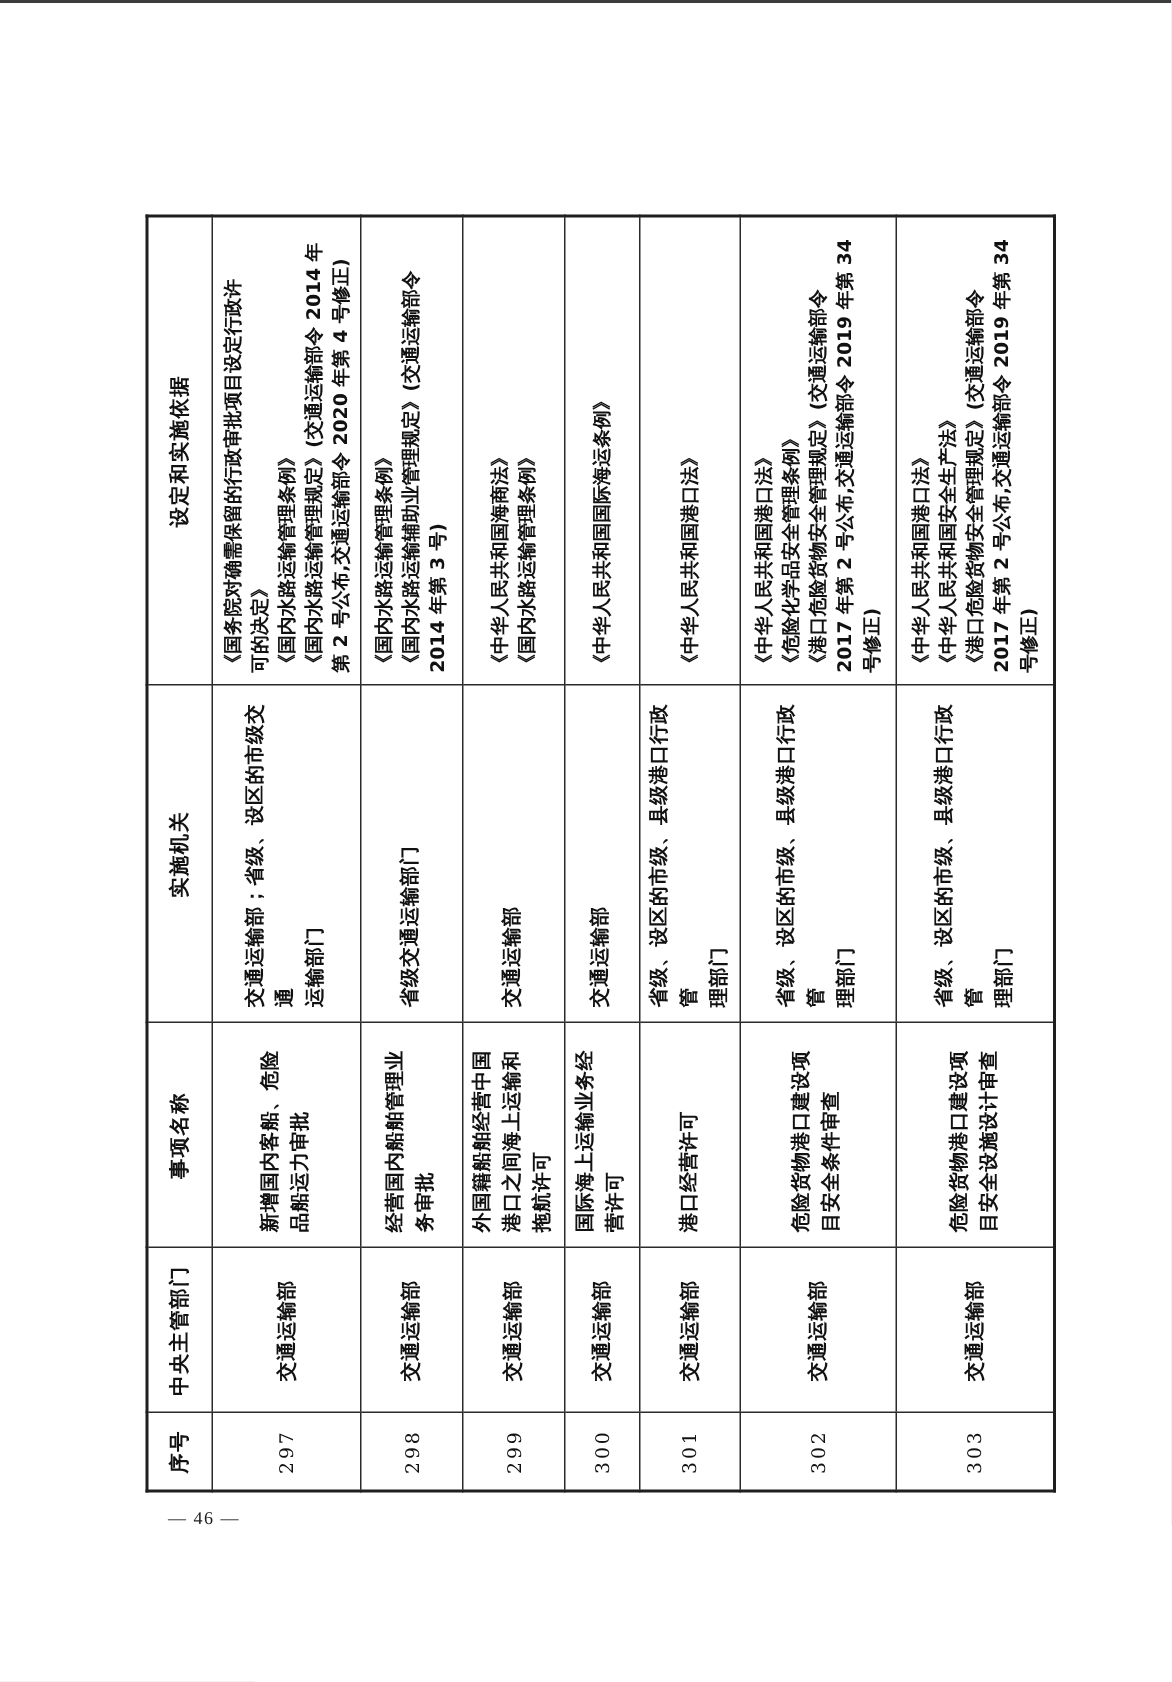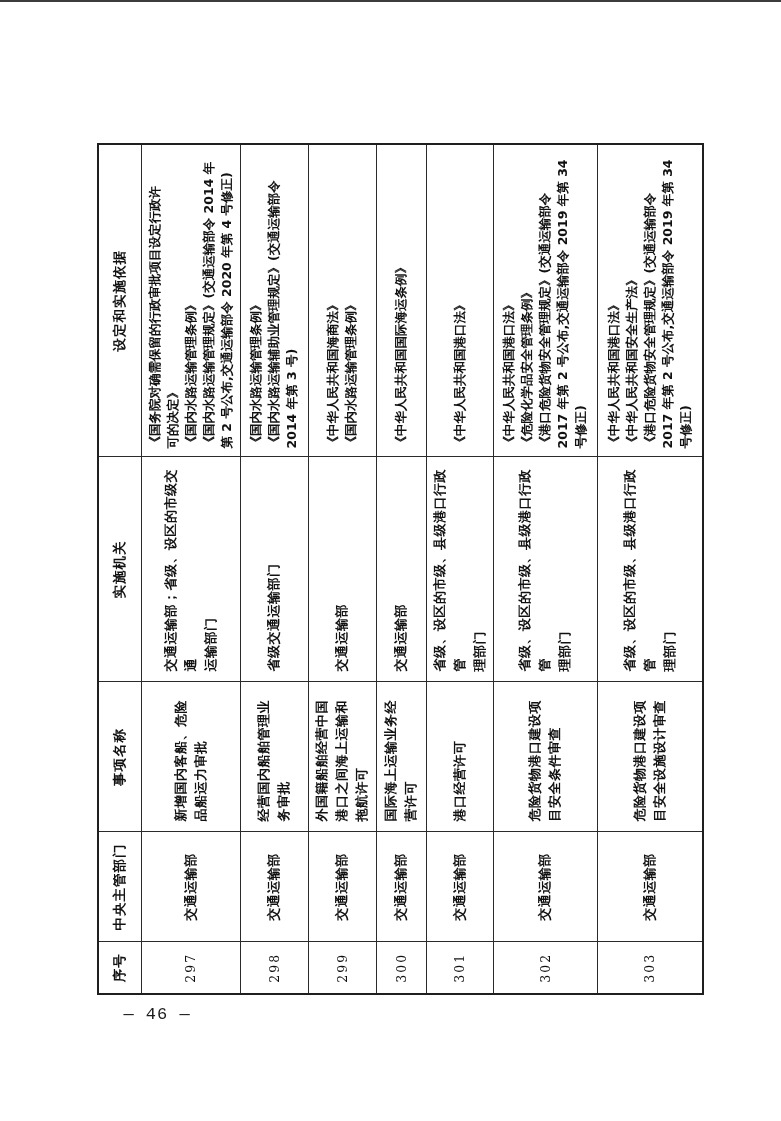--- a/index.html
+++ b/index.html
@@ -69,23 +69,22 @@
     font-size:12.5px; font-weight:600;
     text-align:left;
     padding:3px 4px 3px 8px;
     line-height:18px;
     white-space:pre-line;
   }
   .footer {
     position:absolute;
     left:112px; top:1005px;
     width:90px;
-    text-align:center;
-    font-family:Liberation Mono, monospace;
-    font-size:17px; color:#1c1c1c;
+    font-family:Liberation Serif, serif;
+    font-size:12px; color:#1c1c1c;
     letter-spacing:1px;
     white-space:nowrap;
   }
 </style>
 </head>
 <body>
 
 <div class="page">
   <div class="scan-edge"></div>
 

